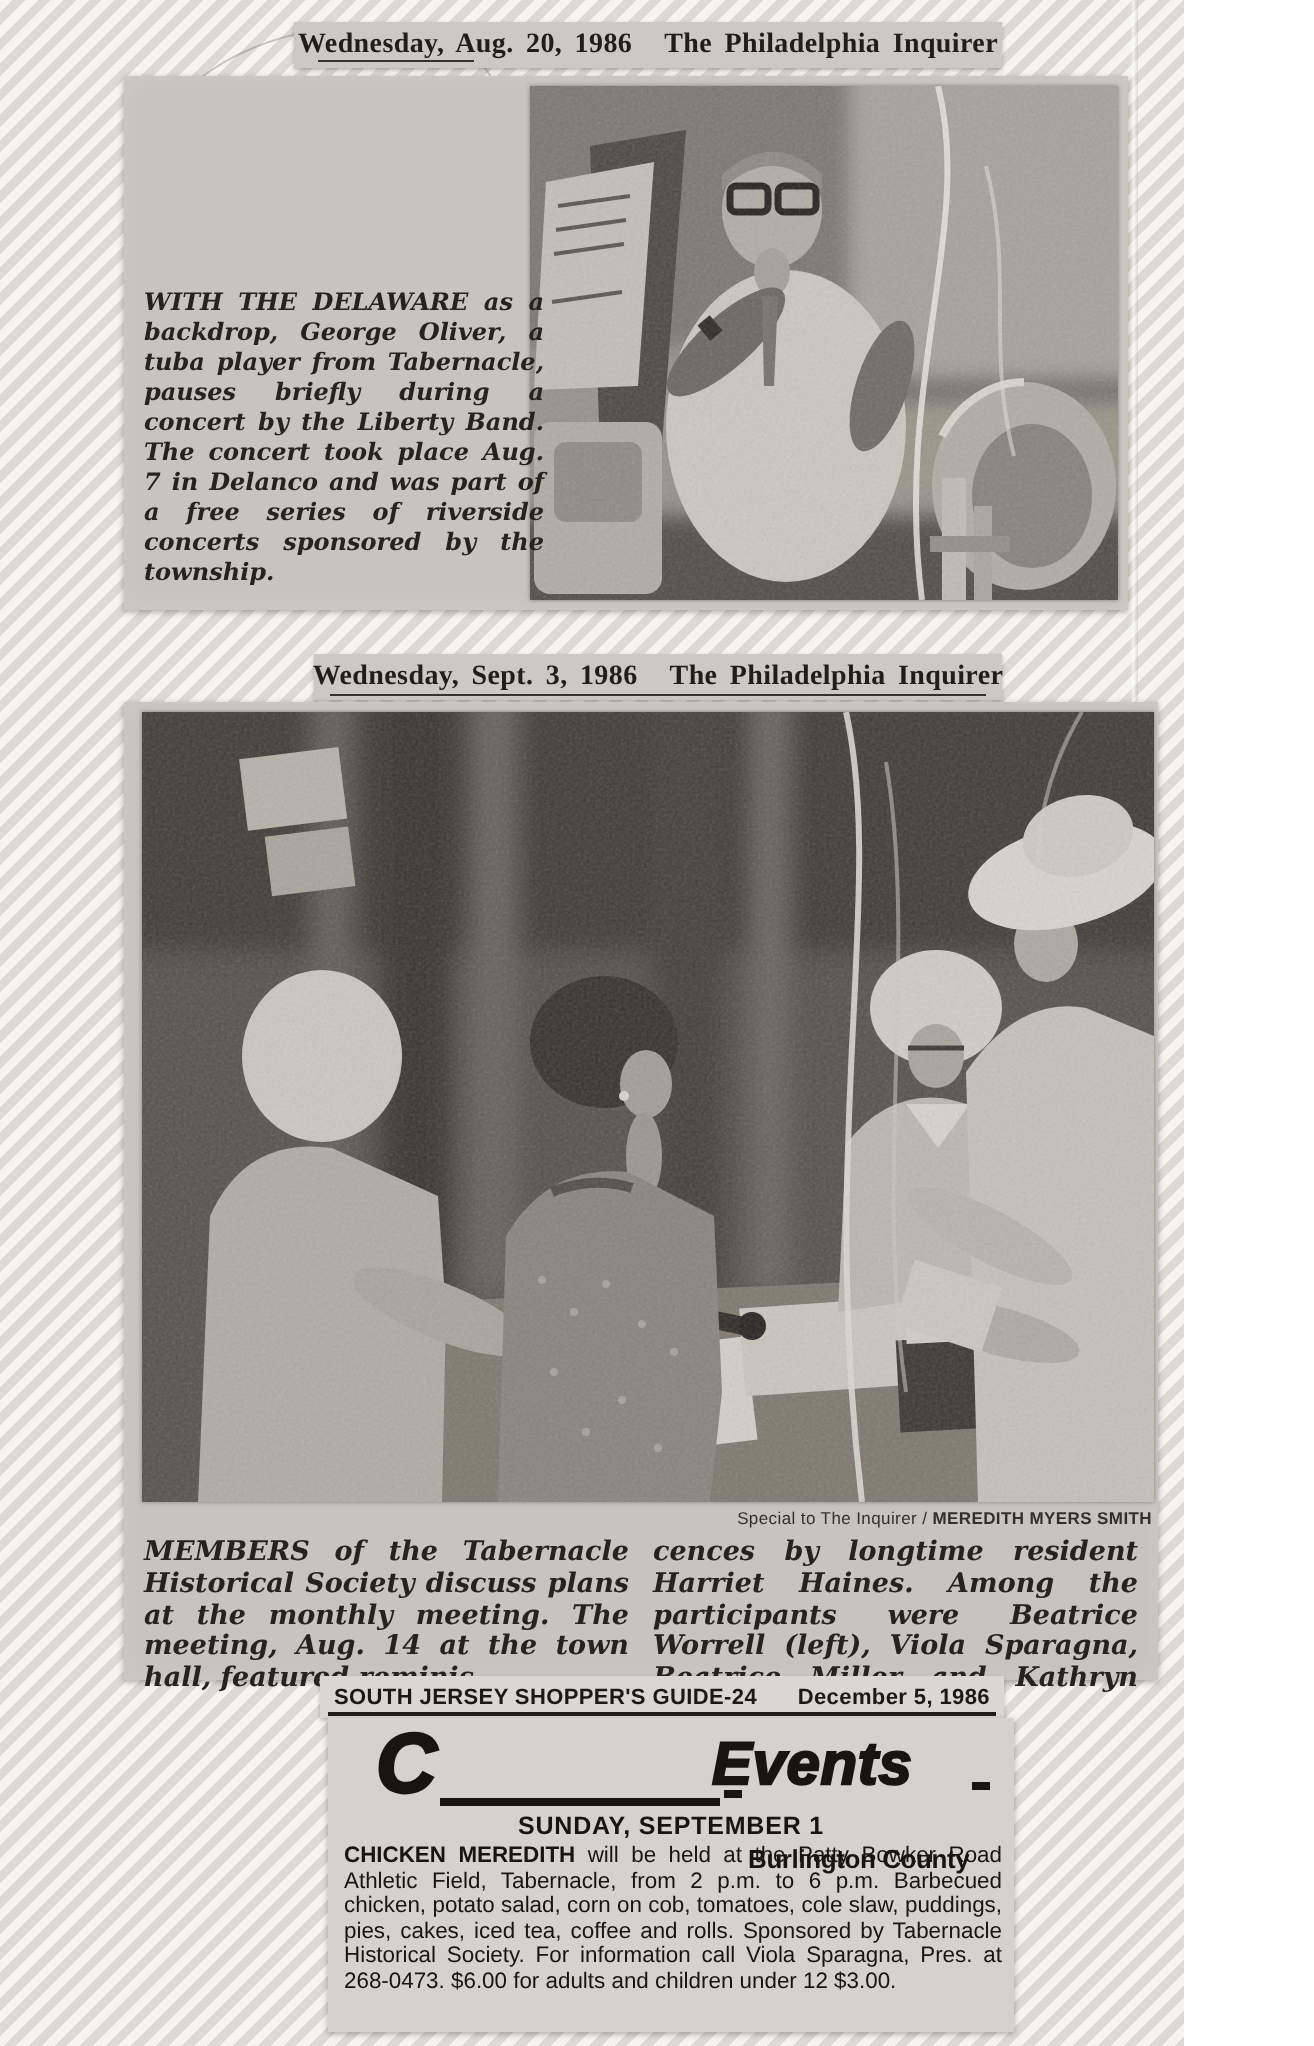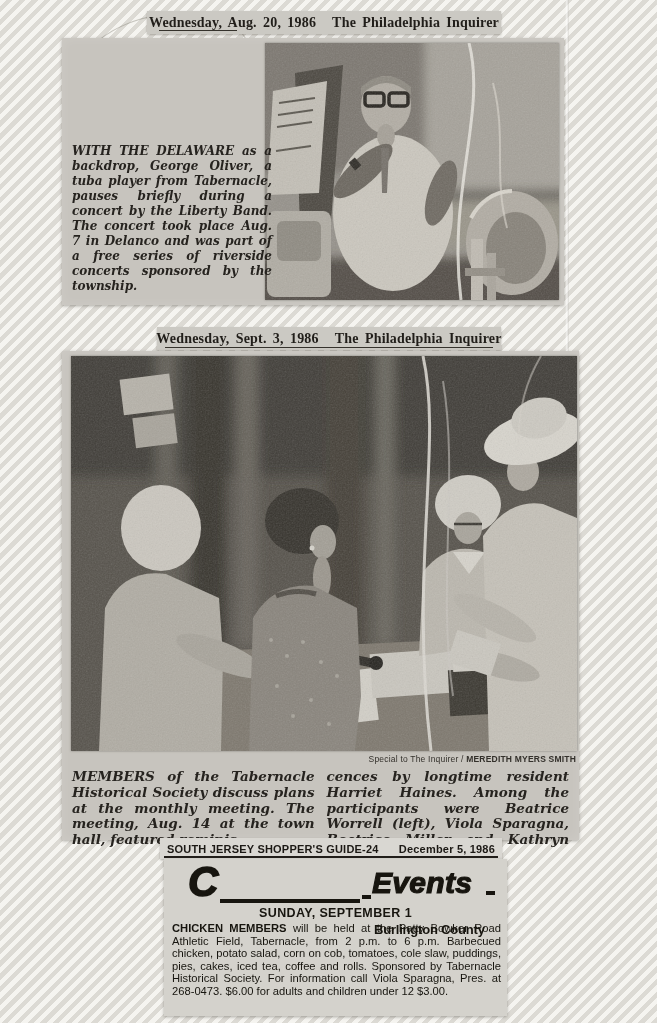--- a/index.html
+++ b/index.html
@@ -1,16 +1,16 @@
 <!DOCTYPE html>
 <html><head>
 <meta charset="utf-8">
 <style>
   html,body{margin:0;padding:0;}
-  .page{position:relative;width:657px;height:1023px;overflow:hidden;
+  .page{position:relative;width:592px;height:1023px;overflow:hidden;
     background:repeating-linear-gradient(135deg,#f5f4f0 0 4.5px,#dcdad4 4.5px 9px);
     font-family:"Liberation Sans",sans-serif;}
   .paper{position:absolute;background:#c7c4be;box-shadow:0 1px 3px rgba(85,80,70,.45), inset 0 0 12px rgba(255,255,255,.12);}
   .pencil-arc{position:absolute;left:80px;top:14px;width:168px;height:92px;border:1px solid rgba(110,105,95,.35);border-radius:50%;transform:rotate(-10deg);}
   .crease-v{position:absolute;left:565px;top:0;width:4px;height:352px;
     background:linear-gradient(to right,rgba(255,255,255,0),rgba(255,255,255,.55) 45%,rgba(150,146,138,.25));}
   
   .mast{position:absolute;background:#cbc9c3;display:flex;align-items:center;justify-content:center;gap:16px;
     font-family:"Liberation Serif",serif;font-weight:bold;font-size:14px;color:#211e1a;
     word-spacing:2.5px;letter-spacing:.2px;white-space:nowrap;box-shadow:0 1px 2px rgba(85,80,70,.4);}
@@ -35,21 +35,21 @@
   .shopper{left:160px;top:838px;width:342px;height:21px;background:#d9d7d2;
     display:flex;align-items:center;justify-content:space-between;padding:0 7px;box-sizing:border-box;
     font-weight:bold;font-size:11px;letter-spacing:.2px;color:#1c1915;box-shadow:0 1px 2px rgba(85,80,70,.4);}
   .shopper .rule{position:absolute;left:4px;right:4px;bottom:1px;height:1.8px;background:#211e1a;}
   
   .community{left:164px;top:859px;width:343px;height:157px;background:#d4d2cc;box-shadow:0 1px 3px rgba(85,80,70,.45);}
   .ce-c{position:absolute;left:24px;top:4px;font-size:42px;line-height:38px;font-style:italic;font-weight:bold;
     color:#17150f;-webkit-text-stroke:1.6px #17150f;}
   .ce-rest{position:absolute;left:52px;top:8px;font-size:30px;line-height:32px;font-style:italic;font-weight:bold;
     letter-spacing:-.5px;color:#17150f;-webkit-text-stroke:1.2px #17150f;}
-  .ce-word2{position:absolute;left:208px;top:8px;font-size:30px;line-height:32px;font-style:italic;font-weight:bold;
+  .ce-word2{position:absolute;left:192px;top:8px;font-size:30px;line-height:32px;font-style:italic;font-weight:bold;
     letter-spacing:.3px;color:#17150f;-webkit-text-stroke:1.2px #17150f;}
   .ce-underline{position:absolute;left:56px;top:40px;width:140px;height:3.5px;background:#17150f;}
   .ce-dash1{position:absolute;left:198px;top:36px;width:9px;height:3.5px;background:#17150f;}
   .ce-dash2{position:absolute;left:322px;top:32px;width:9px;height:3.5px;background:#17150f;}
   .ce-region{position:absolute;left:210px;top:31px;font-size:13px;font-weight:bold;letter-spacing:-.2px;color:#17150f;white-space:nowrap;margin-top:32px;}
   .ce-day{position:absolute;left:0;right:0;top:47px;text-align:center;font-size:12.5px;font-weight:bold;letter-spacing:.4px;color:#17150f;}
   .ce-body{position:absolute;left:8px;top:63px;width:329px;font-size:11.2px;line-height:12.5px;
     text-align:justify;color:#17150f;}
   .ce-body b{font-weight:bold;}
 </style>
@@ -210,17 +210,17 @@
 
   <div class="paper community">
     <span class="ce-c">C</span>
     <span class="ce-word2">Events</span>
     <span class="ce-underline"></span>
     <span class="ce-dash1"></span>
     <span class="ce-dash2"></span>
     <span class="ce-region">Burlington County</span>
     <div class="ce-day">SUNDAY, SEPTEMBER 1</div>
     <div class="ce-body">
-      <b>CHICKEN MEMBERS</b><span> will be held at the Patty Bowker Road Athletic Field, Tabernacle, from 2 p.m. to 6 p.m. Barbecued chicken, potato salad, corn on cob, tomatoes, cole slaw, puddings, pies, cakes, iced tea, coffee and rolls. Sponsored by Tabernacle Historical Society. For information call Viola Sparagna, Pres. at 268-0473. $6.00 for adults and children under 12 $3.00.</span>
+      <b>CHICKEN MEREDITH</b><span> will be held at the Patty Bowker Road Athletic Field, Tabernacle, from 2 p.m. to 6 p.m. Barbecued chicken, potato salad, corn on cob, tomatoes, cole slaw, puddings, pies, cakes, iced tea, coffee and rolls. Sponsored by Tabernacle Historical Society. For information call Viola Sparagna, Pres. at 268-0473. $6.00 for adults and children under 12 $3.00.</span>
     </div>
   </div>
 
 </div>
 
 </body></html>

